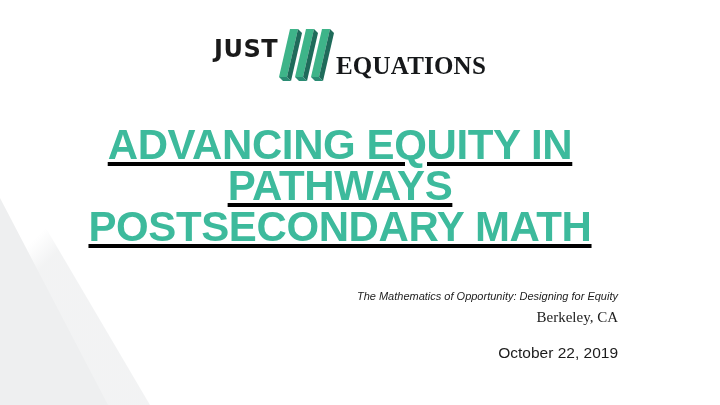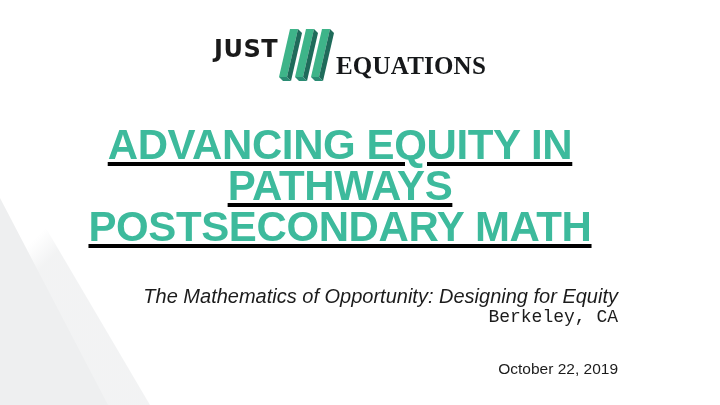--- a/index.html
+++ b/index.html
@@ -124,33 +124,33 @@
   .subtitle-block {
     position: absolute;
     left: 100px;
     top: 286px;
     width: 518px;
     text-align: right;
   }
   .subtitle-event {
     font-family: "Liberation Sans", sans-serif;
     font-style: italic;
-    font-size: 20px;
+    font-size: 11px;
     line-height: 21px;
     color: #1c1c1c;
     white-space: nowrap;
   }
   .subtitle-location {
-    font-family: Liberation Mono, monospace;
-    font-size: 18px;
+    font-family: Liberation Serif, serif;
+    font-size: 15px;
     line-height: 20px;
     color: #1c1c1c;
   }
   .subtitle-date {
-    margin-top: 32px;
+    margin-top: 16px;
     font-family: "Liberation Sans", sans-serif;
     font-size: 15.5px;
     line-height: 20px;
     color: #1c1c1c;
   }
 </style>
 </head>
 <body>
 
 <div id="slide">

